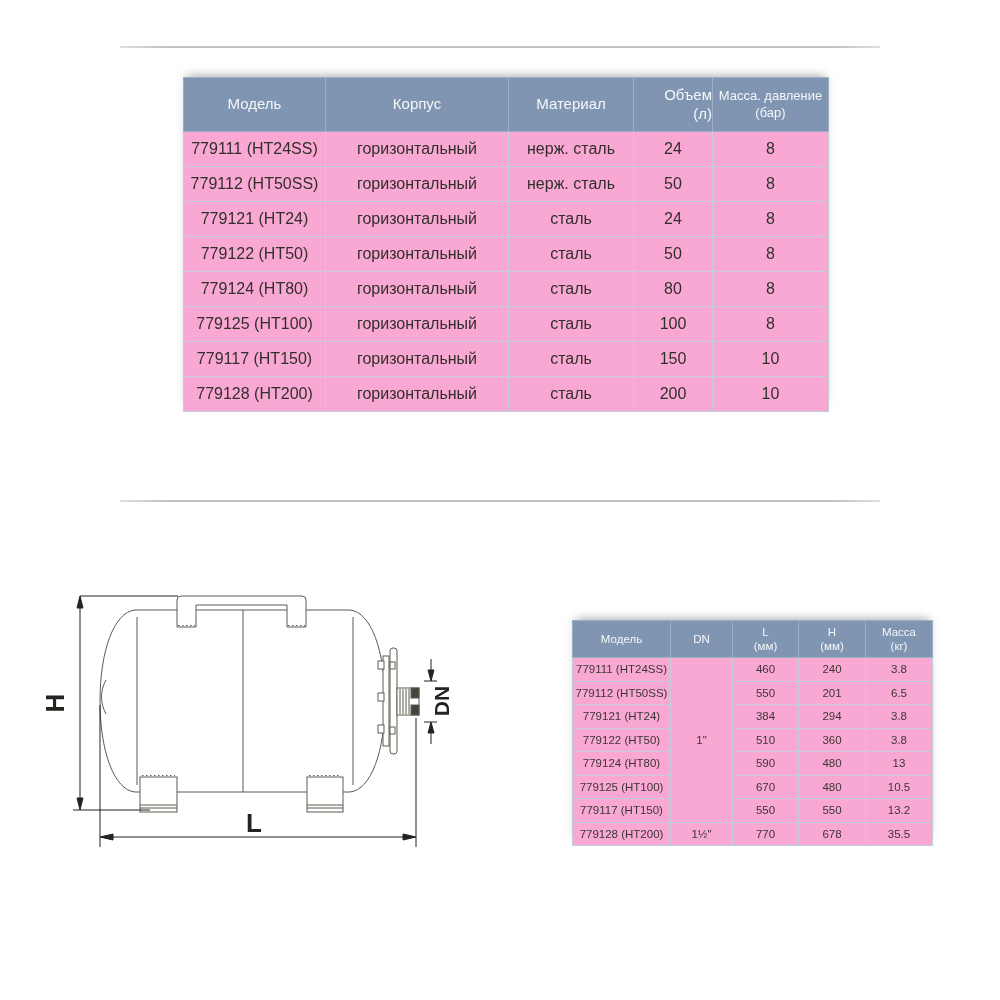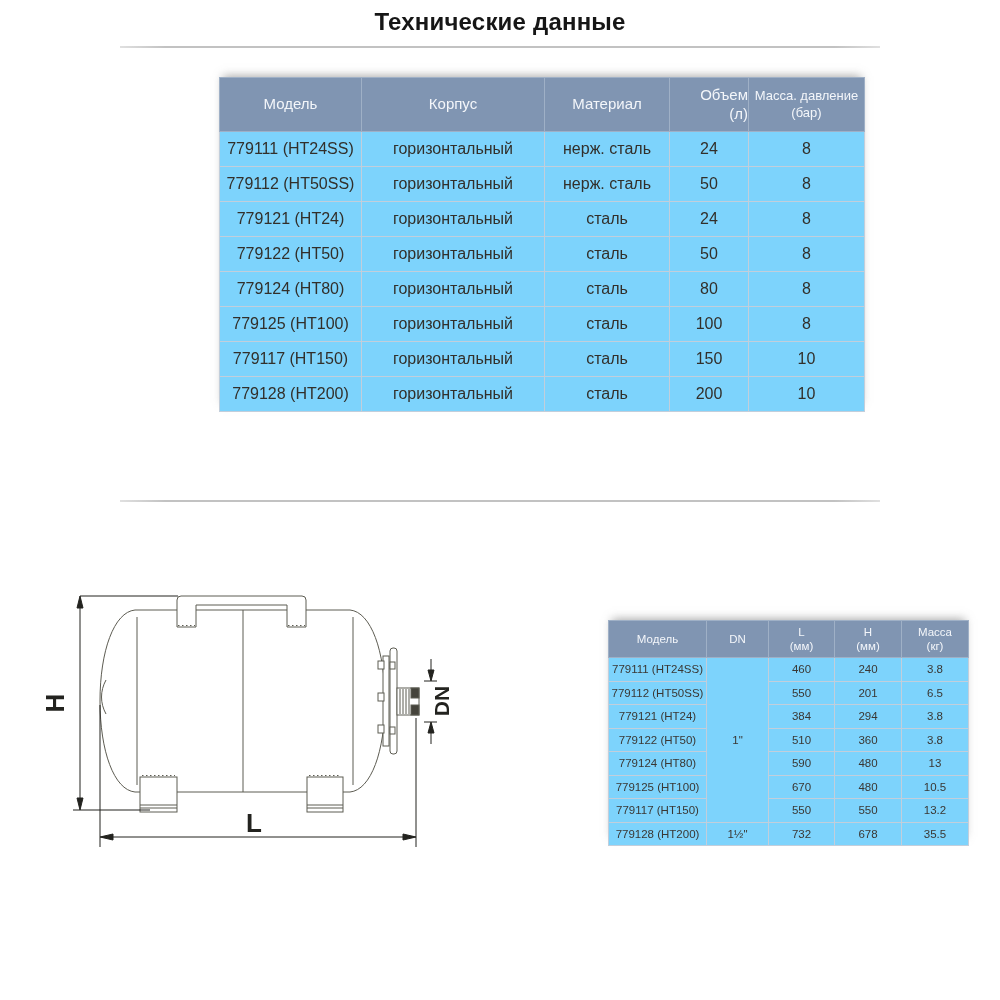--- a/index.html
+++ b/index.html
@@ -8,21 +8,21 @@
 
   .sec-title{position:absolute;left:0;width:1000px;text-align:center;
              font-size:24px;font-weight:700;color:#161616;letter-spacing:.2px;}
   #title1{top:8px;}
   #title2{top:461px;}
   .rule{position:absolute;left:120px;width:760px;height:2px;
         background:linear-gradient(to right,#e0e0e0,#c2c2c2 6%,#c2c2c2 94%,#e0e0e0);}
   #rule1{top:46px;}
   #rule2{top:500px;}
 
-  table{border-collapse:collapse;table-layout:fixed;background:#7dd3fc;margin-left:36px;}
+  table{border-collapse:collapse;table-layout:fixed;background:#f9a8d4;}
   .tbl{position:absolute;box-shadow:0 -5px 9px -4px rgba(95,95,95,.55);}
   th,td{border:1px solid #c2cedb;text-align:center;vertical-align:middle;
         padding:0;overflow:hidden;}
   table{border:1px solid #b3c1d1;}
   thead th{color:#f3f6fa;font-weight:400;white-space:pre-line;line-height:1.25;
            border-color:#9fb0c6;}
 
   #tech-table{left:183px;top:77px;width:645px;}
   #tech-table thead th{height:53px;font-size:15px;}
   #tech-table thead th.small{font-size:13px;}
@@ -32,21 +32,20 @@
   #dim-table thead th{height:36px;font-size:11.5px;}
   #dim-table tbody td{height:22.5px;font-size:11.5px;color:#3a3733;}
 
   #drawing{position:absolute;left:40px;top:555px;}
 </style>
 </head>
 <body>
 
 <div class="canvas">
 
-  <div class="sec-title" id="title1">Технические данные</div>
   <div class="rule" id="rule1"></div>
 
   <table id="tech-table" class="tbl">
     <colgroup>
       <col style="width:142px">
         <col style="width:183px">
         <col style="width:125px">
       <col style="width:79px">
         <col style="width:116px">
     </colgroup>
@@ -256,20 +255,20 @@
         </tr>
         <tr>
           <td>779117 (HT150)</td>
           <td>550</td>
           <td>550</td>
           <td>13.2</td>
         </tr>
         <tr>
           <td>779128 (HT200)</td>
           <td>1½"</td>
-          <td>732</td>
+          <td>770</td>
           <td>678</td>
           <td>35.5</td>
         </tr>
       </tbody>
   </table>
 
 </div>
 
 </body></html>

